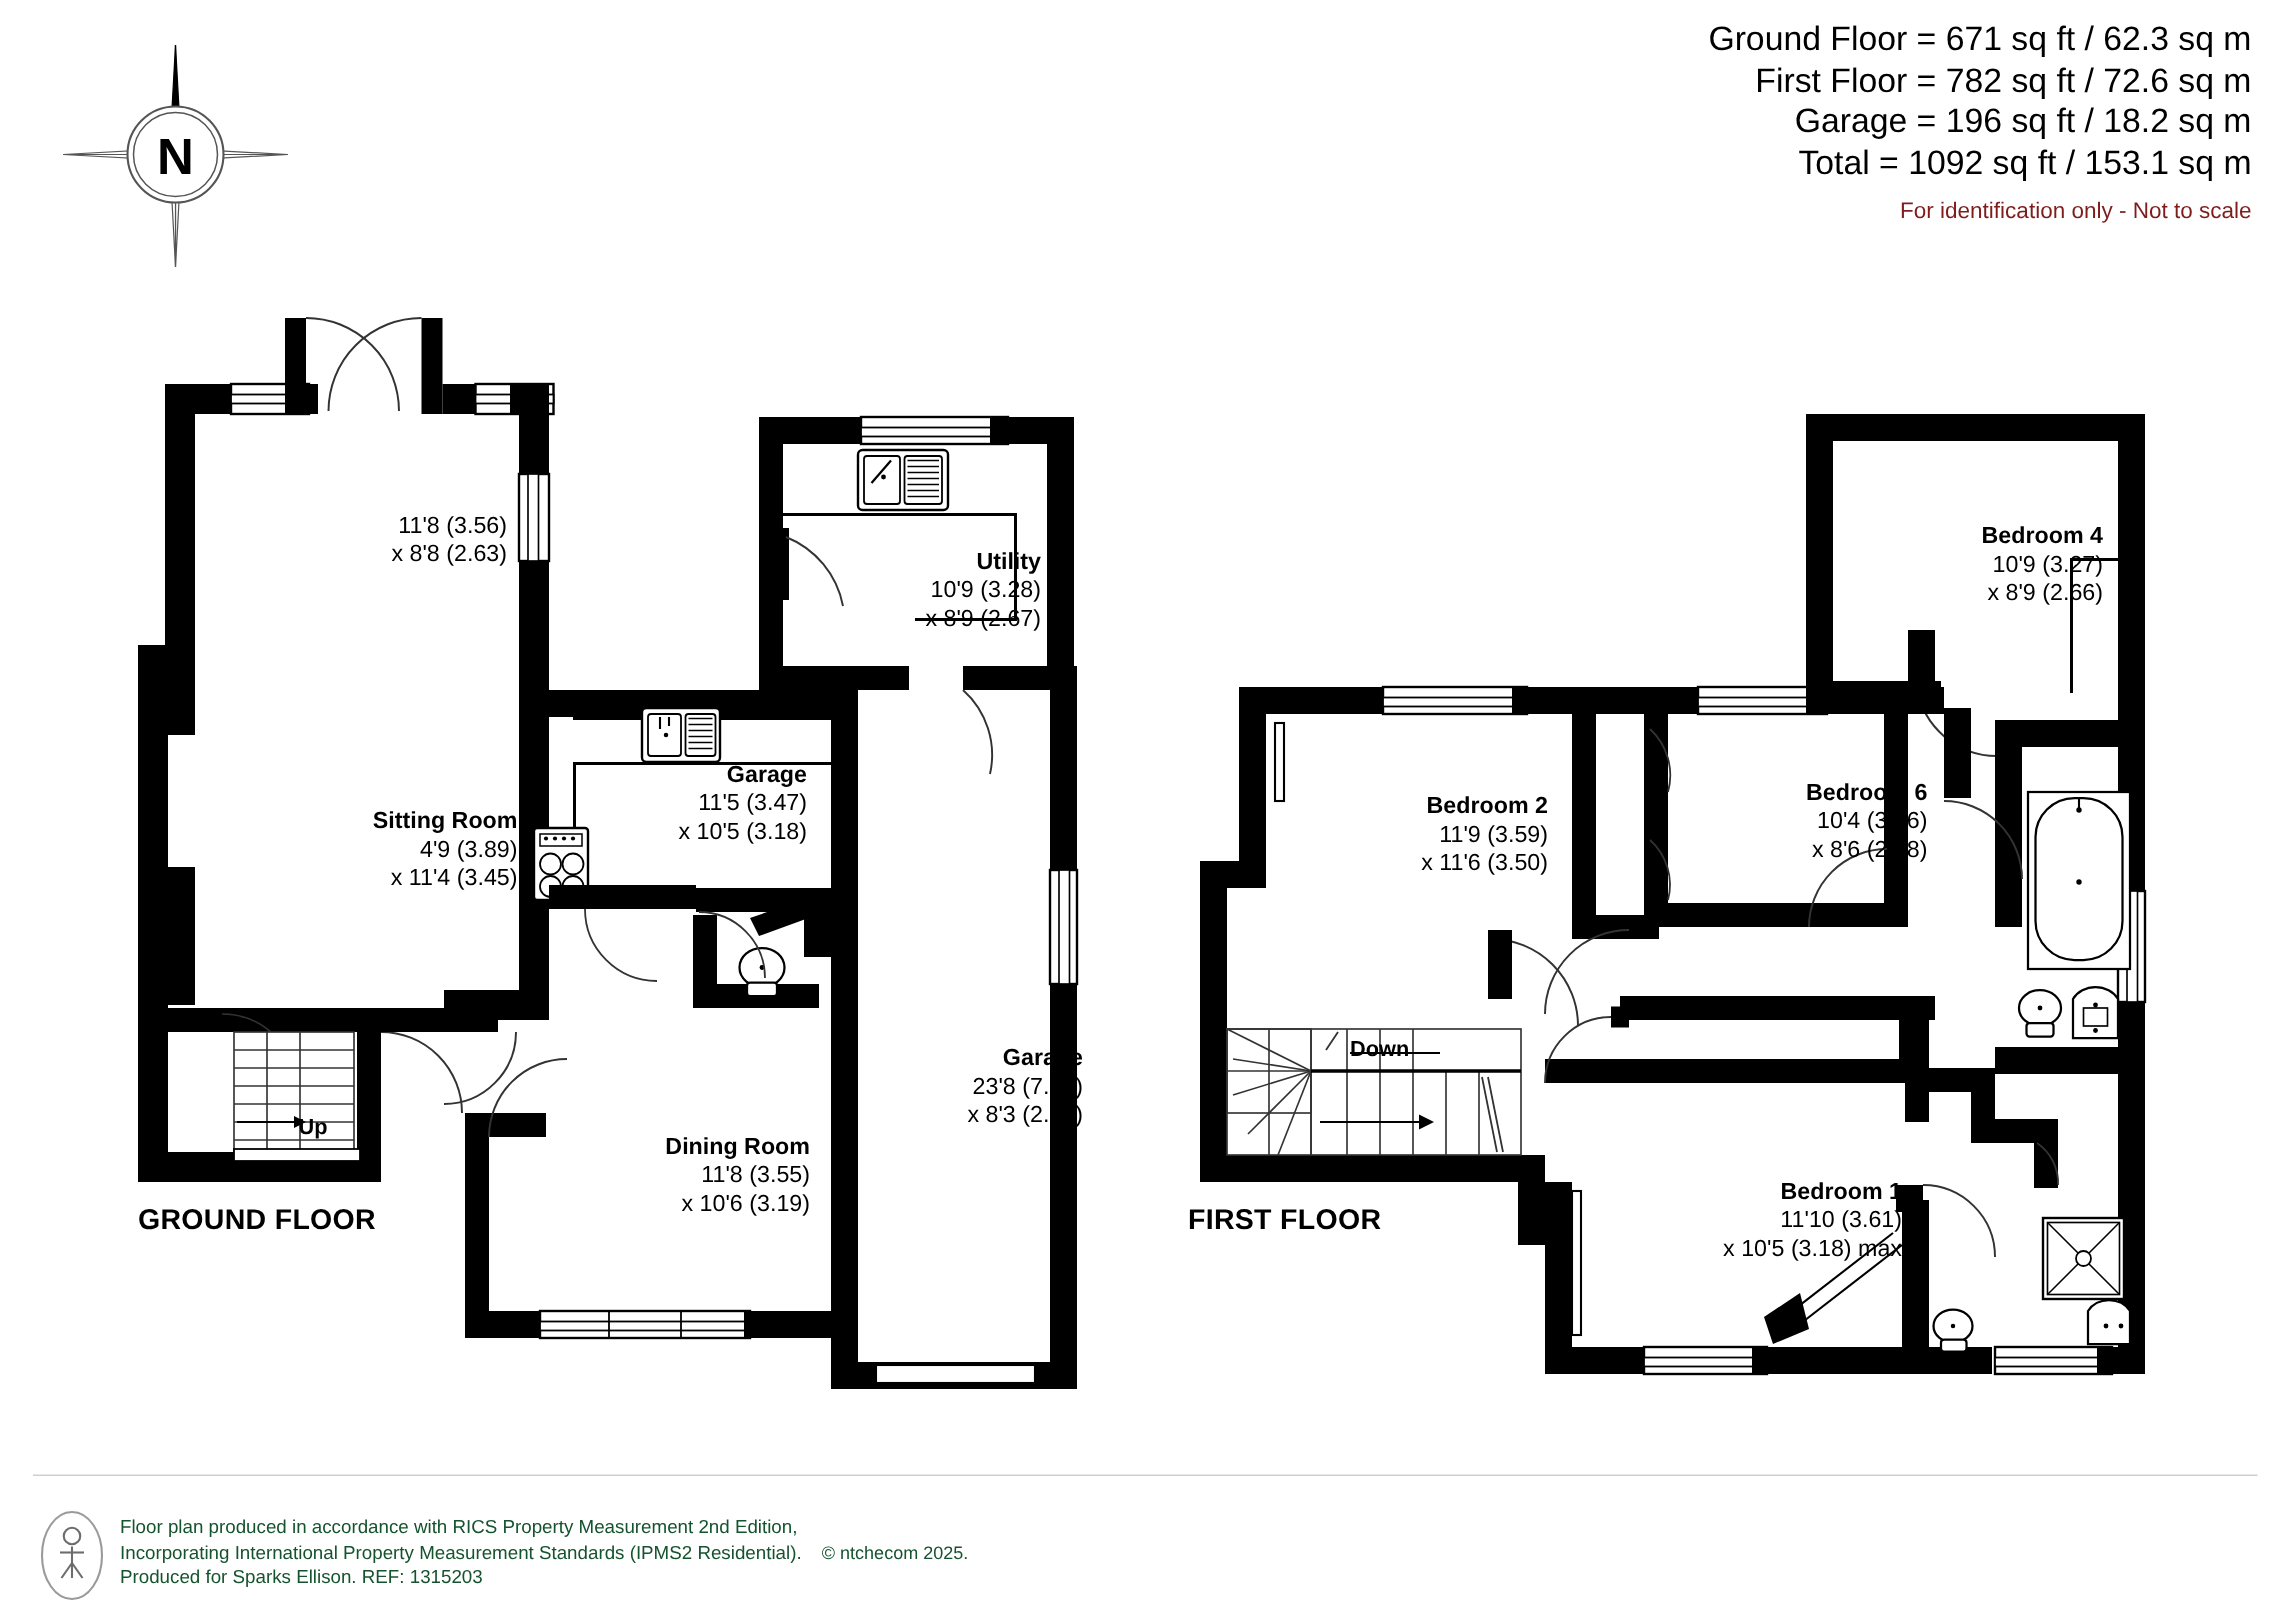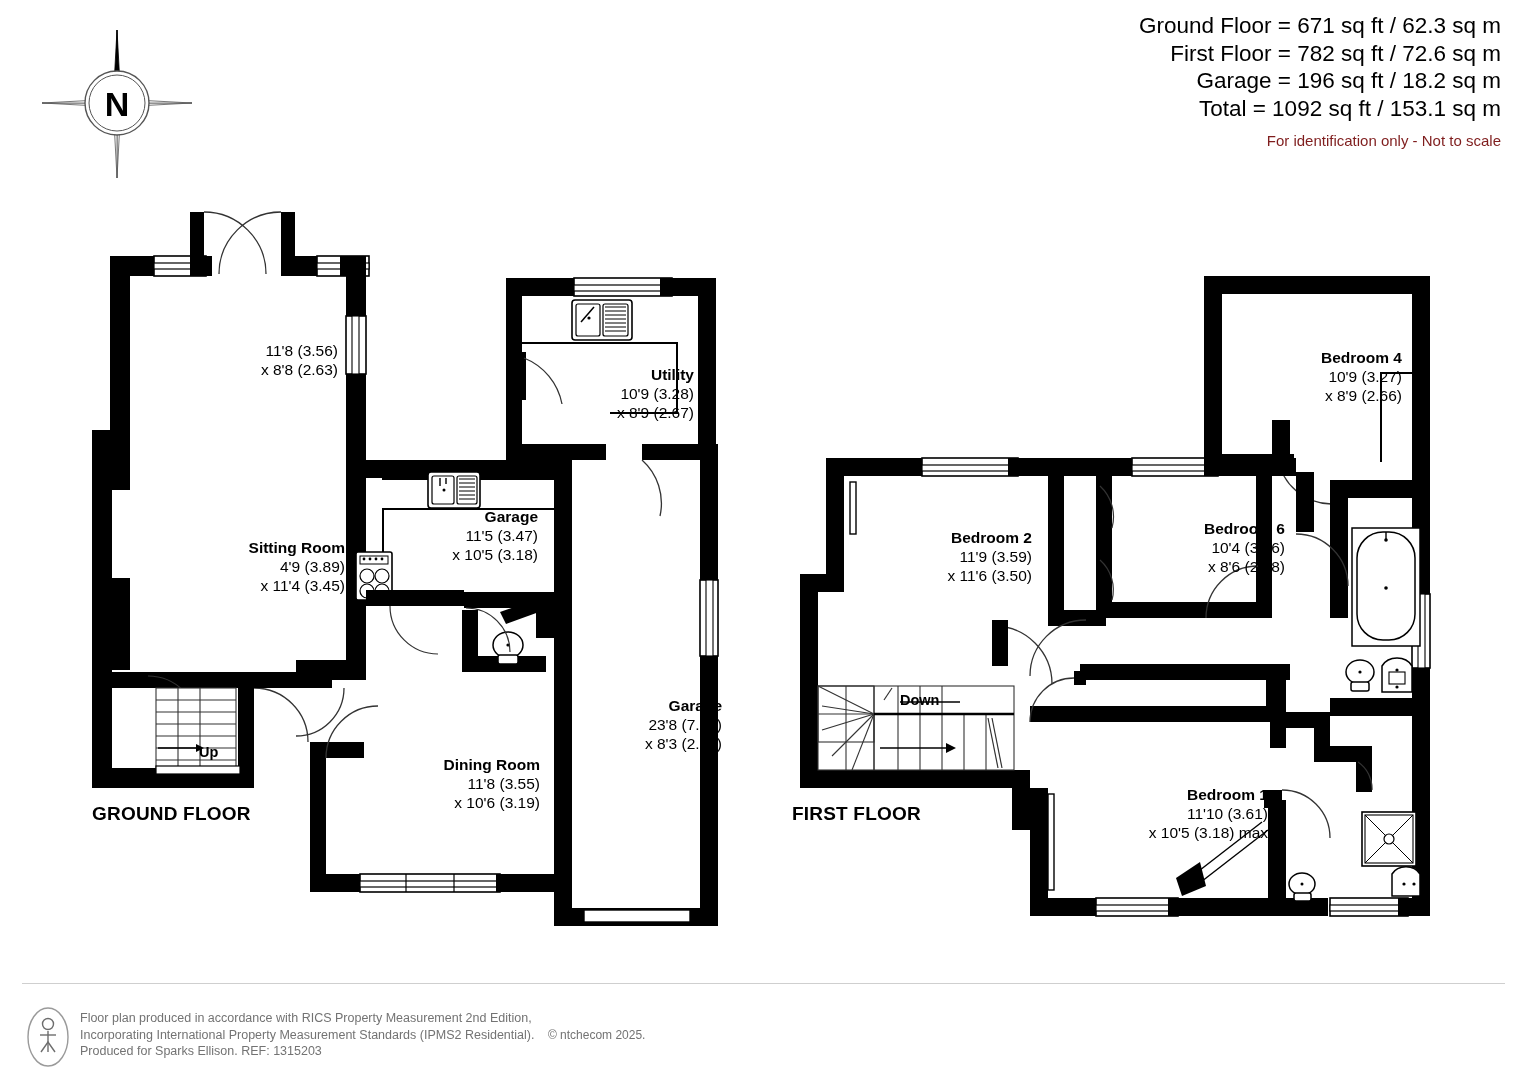--- a/index.html
+++ b/index.html
@@ -21,21 +21,21 @@
 
   
   .lbl{position:absolute;text-align:right;white-space:nowrap;line-height:19px;}
   .lbl .rn{font-size:15.5px;font-weight:bold;display:block;}
   .lbl .dim{font-size:15.5px;display:block;}
   .floorname{position:absolute;font-size:19px;font-weight:bold;letter-spacing:.2px;white-space:nowrap;}
   .stairlbl{position:absolute;font-size:14.5px;font-weight:bold;white-space:nowrap;}
 
   
   .footer{position:absolute;left:26px;bottom:12px;display:flex;align-items:flex-start;gap:10px;}
-  .footer .ftext{font-size:12.5px;line-height:16.5px;color:#737373;padding-top:4px;}
+  .footer .ftext{font-size:12.5px;line-height:16.5px;color:#14532d;padding-top:4px;}
   .footer .ftext span.cpy{font-size:12px;}
   .footer .ftext .ln{white-space:nowrap;}
   .rule{position:absolute;left:22px;right:22px;bottom:96px;border-top:1px solid #cfcfcf;}
 </style>
 </head>
 <body>
 
 <div id="page">
 
   <div class="areas">

